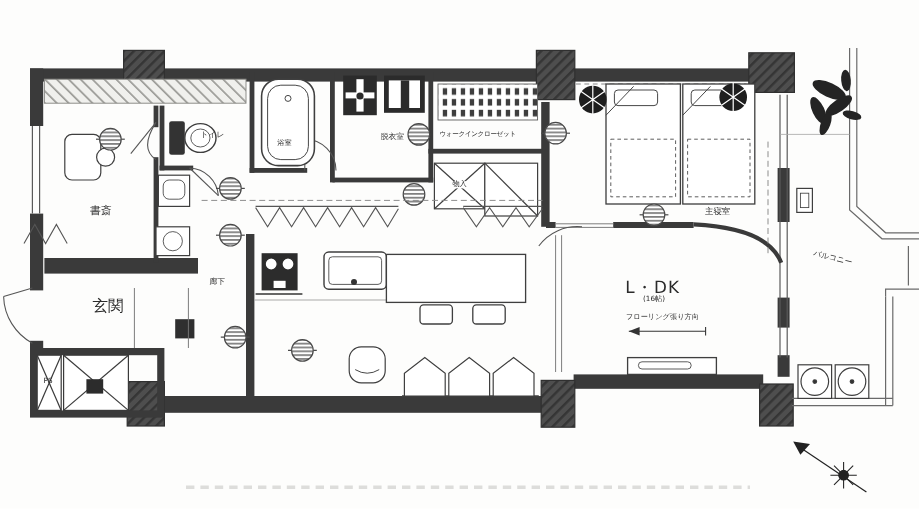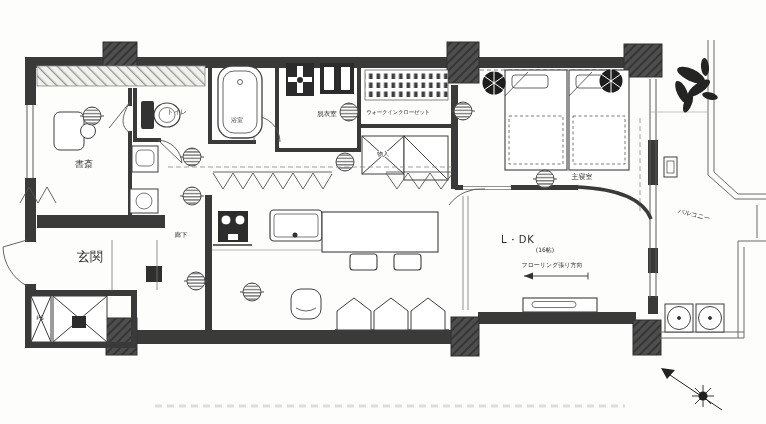--- a/index.html
+++ b/index.html
@@ -316,28 +316,28 @@
     <circle cx="703" cy="396" r="4.5" fill="#222" stroke="none"></circle>
     <g stroke-width="0.9">
       <line x1="703" y1="385" x2="703" y2="407"></line>
           <line x1="692" y1="396" x2="714" y2="396"></line>
       <line x1="695" y1="388" x2="711" y2="404"></line>
           <line x1="711" y1="388" x2="695" y2="404"></line>
     </g>
   </g>
 </svg>
 
-<span class="lbl" style="left:84px;top:164px;font-size:9px">書斎</span>
+<span class="lbl" style="left:84px;top:177px;font-size:9px">書斎</span>
 <span class="lbl" style="left:177px;top:112px;font-size:6.5px">トイレ</span>
 <span class="lbl" style="left:237px;top:120px;font-size:6px">浴室</span>
 <span class="lbl" style="left:327px;top:114px;font-size:6.5px">脱衣室</span>
 <span class="lbl" style="left:398px;top:113px;font-size:5.5px;letter-spacing:-0.3px">ウォークインクローゼット</span>
 <span class="lbl onbox" style="left:383px;top:154px;font-size:6px">物入</span>
 <span class="lbl" style="left:181px;top:235px;font-size:6.5px">廊下</span>
 <span class="lbl" style="left:90px;top:256px;font-size:13px">玄関</span>
 <span class="lbl" style="left:40px;top:318px;font-size:6px">PS</span>
-<span class="lbl" style="left:518px;top:240px;font-size:10px;letter-spacing:1px">L・DK</span>
+<span class="lbl" style="left:544px;top:240px;font-size:14px;letter-spacing:1px">L・DK</span>
 <span class="lbl" style="left:545px;top:250px;font-size:6px">(16帖)</span>
 <span class="lbl" style="left:552px;top:265px;font-size:6px">フローリング張り方向</span>
-<span class="lbl" style="left:582px;top:177px;font-size:7px">主寝室</span>
+<span class="lbl" style="left:598px;top:177px;font-size:7px">主寝室</span>
 <span class="lbl tilt" style="left:694px;top:215px;font-size:6.5px">バルコニー</span>
 
 </div>
 
 </body></html>

